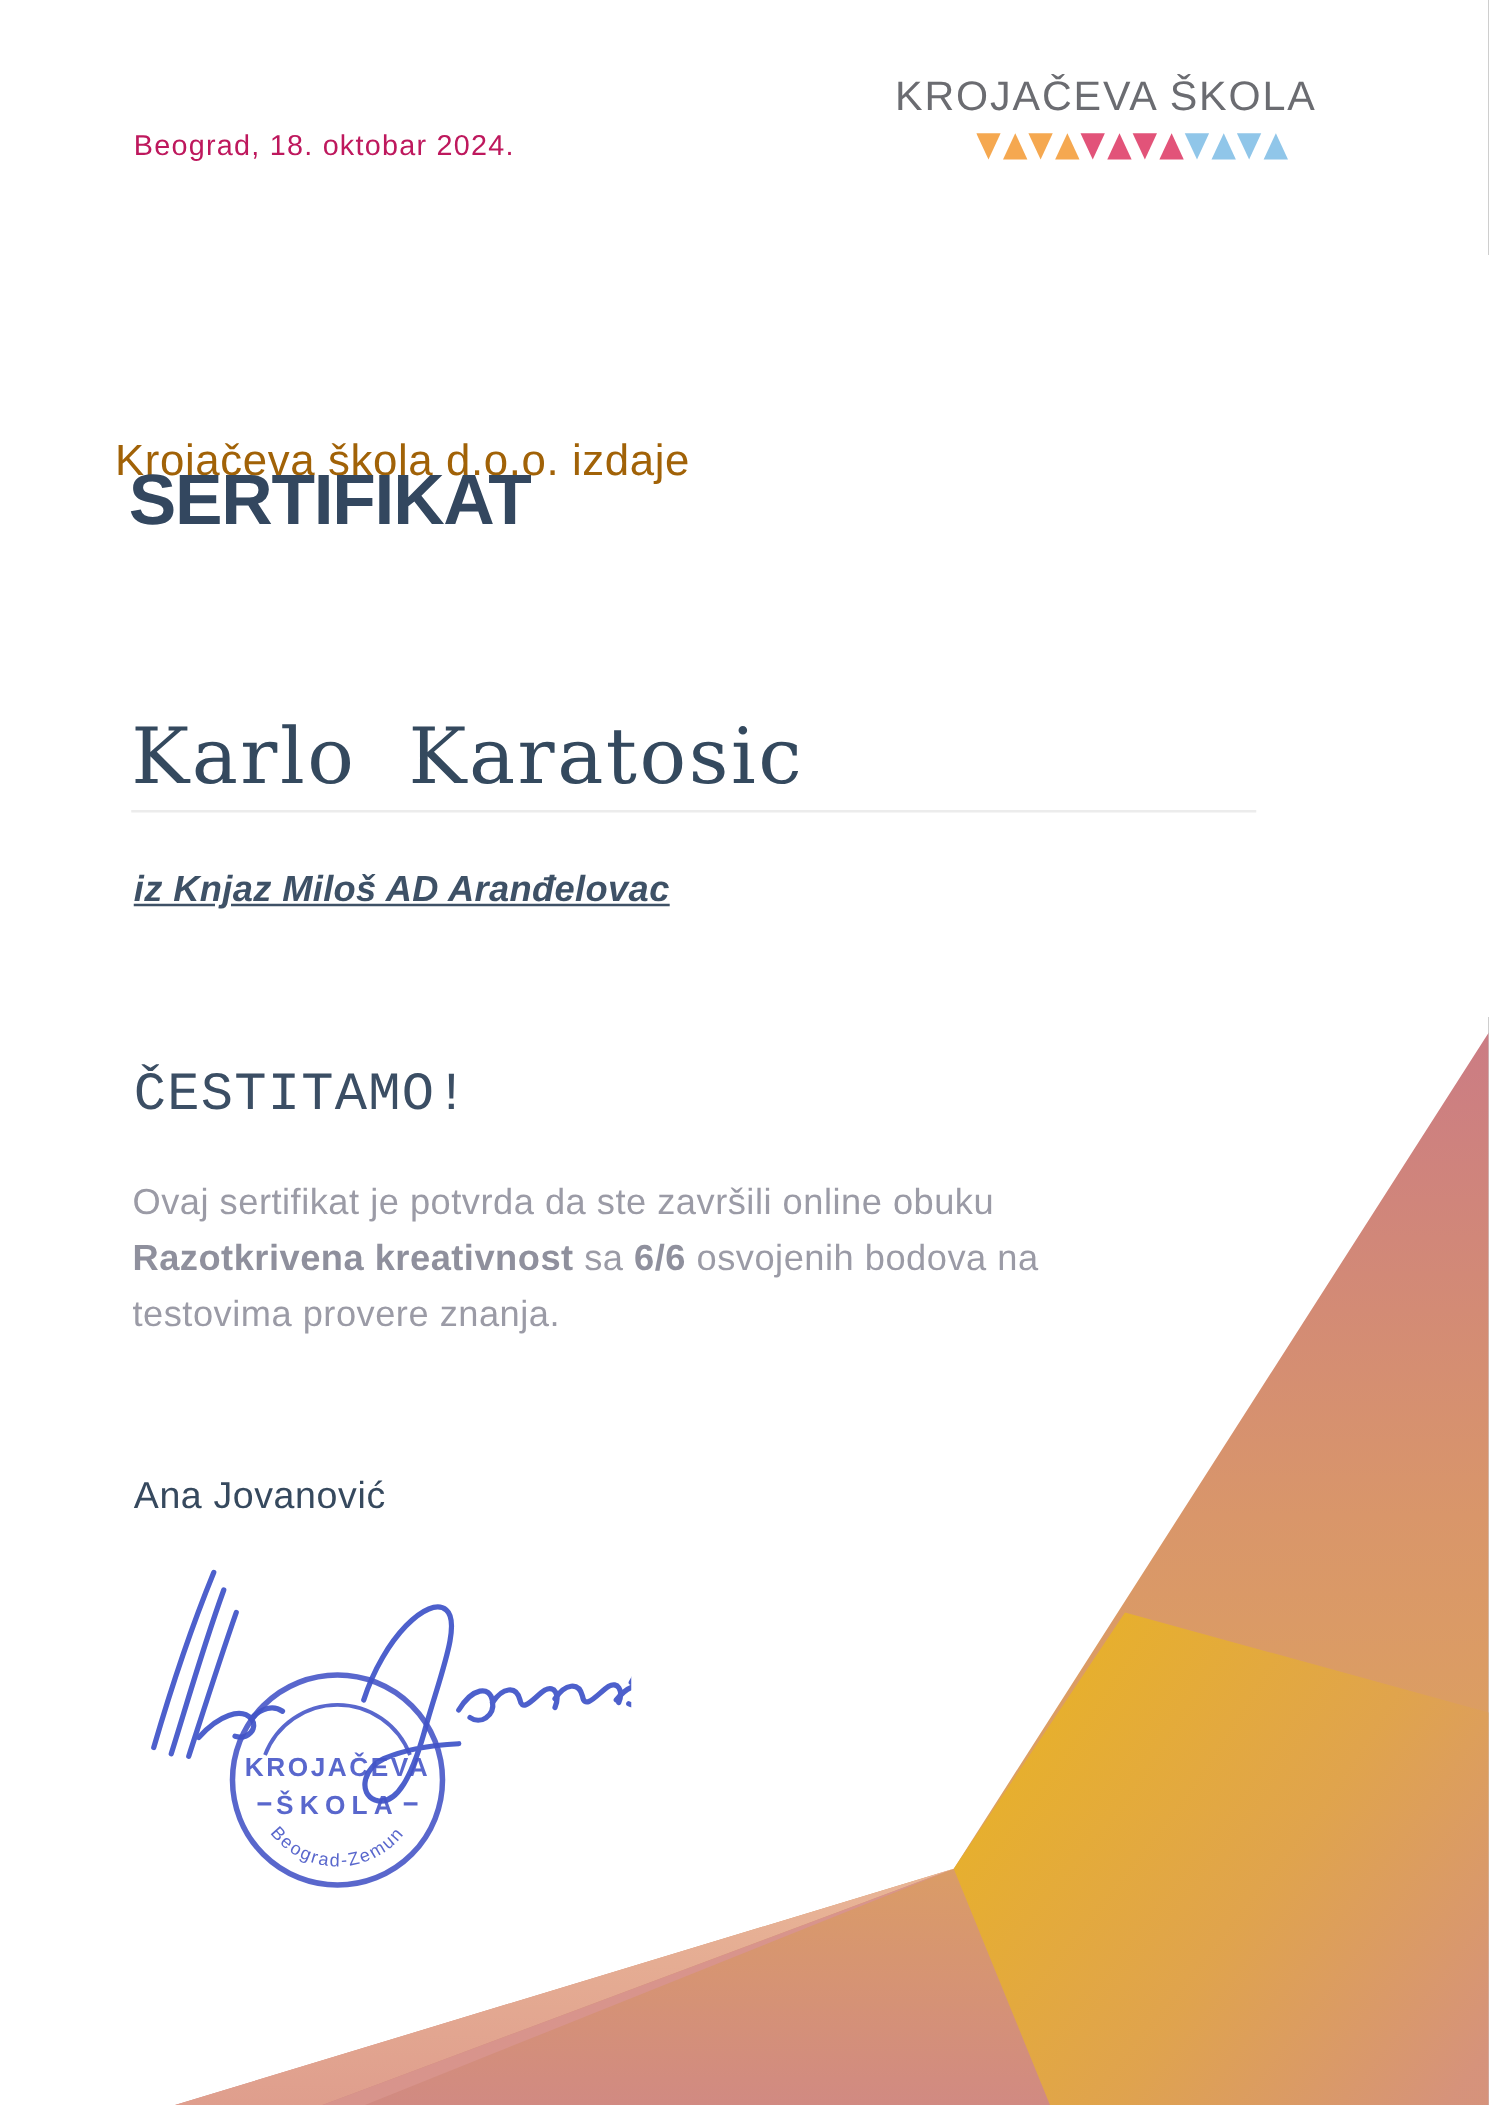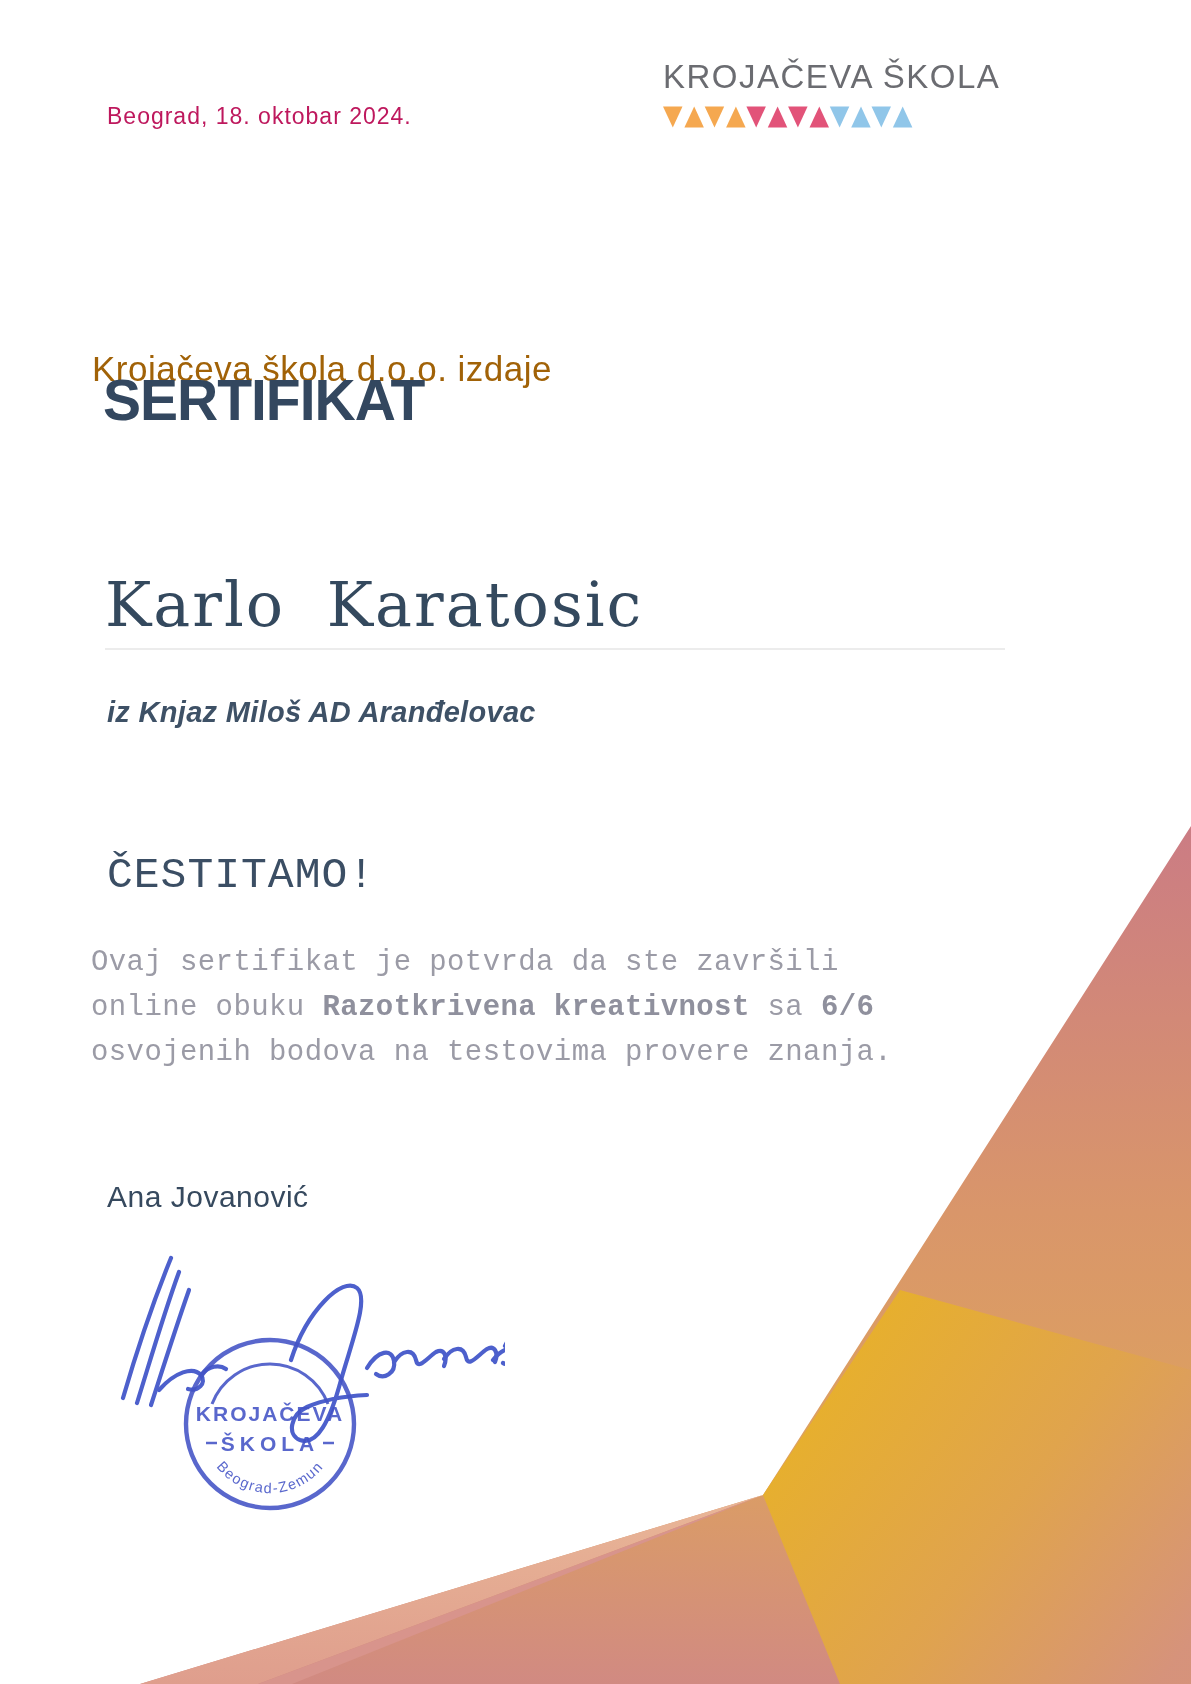--- a/index.html
+++ b/index.html
@@ -11,21 +11,22 @@
     overflow:hidden;
     font-family:"Liberation Sans", sans-serif;
   }
   .abs{position:absolute;}
   .date-line{
     left:107px;top:103px;
     font-size:23px;letter-spacing:1px;
     color:#be185d;
   }
   .logo{
-    left:663px;top:58px;width:315px;
+    left:716px;top:58px;width:315px;
+    text-align:right;
   }
   .logo-text{
     font-size:33px;letter-spacing:1.5px;
     color:#6b6c71;font-weight:400;
     white-space:nowrap;
   }
   .logo-band{margin-top:9px;}
   .issuer-line{
     left:92px;top:349px;
     font-size:35px;color:#a16207;letter-spacing:.5px;
@@ -42,31 +43,30 @@
     letter-spacing:2px;word-spacing:20px;
     white-space:nowrap;
   }
   .name-underline{
     left:105px;top:648px;width:900px;height:2px;
     background:#ececec;
   }
   .recipient-origin{
     left:107px;top:696px;
     font-size:29px;font-style:italic;font-weight:700;
-    color:#3e5166;letter-spacing:.3px;
+    color:#3e5166;letter-spacing:.3px;text-decoration:underline;
   }
   .congrats-heading{
     left:107px;top:851px;
     font-size:43px;color:#3b4e64;letter-spacing:1px;font-family:Liberation Mono, monospace;
   }
   .body-text{
-    left:91px;top:940px;width:860px;
+    left:106px;top:940px;width:860px;
     font-size:29px;line-height:45px;color:#9b9ba6;
     letter-spacing:.4px;
-    font-family:Liberation Mono, monospace;
   }
   .body-text b{color:#8f909d;font-weight:700;}
   .signer-name{
     left:107px;top:1180px;
     font-size:30px;color:#36495e;letter-spacing:.5px;
   }
   .signer-title{
     left:107px;top:1228px;
     font-size:26px;color:#9b9ba6;letter-spacing:.5px;
   }

